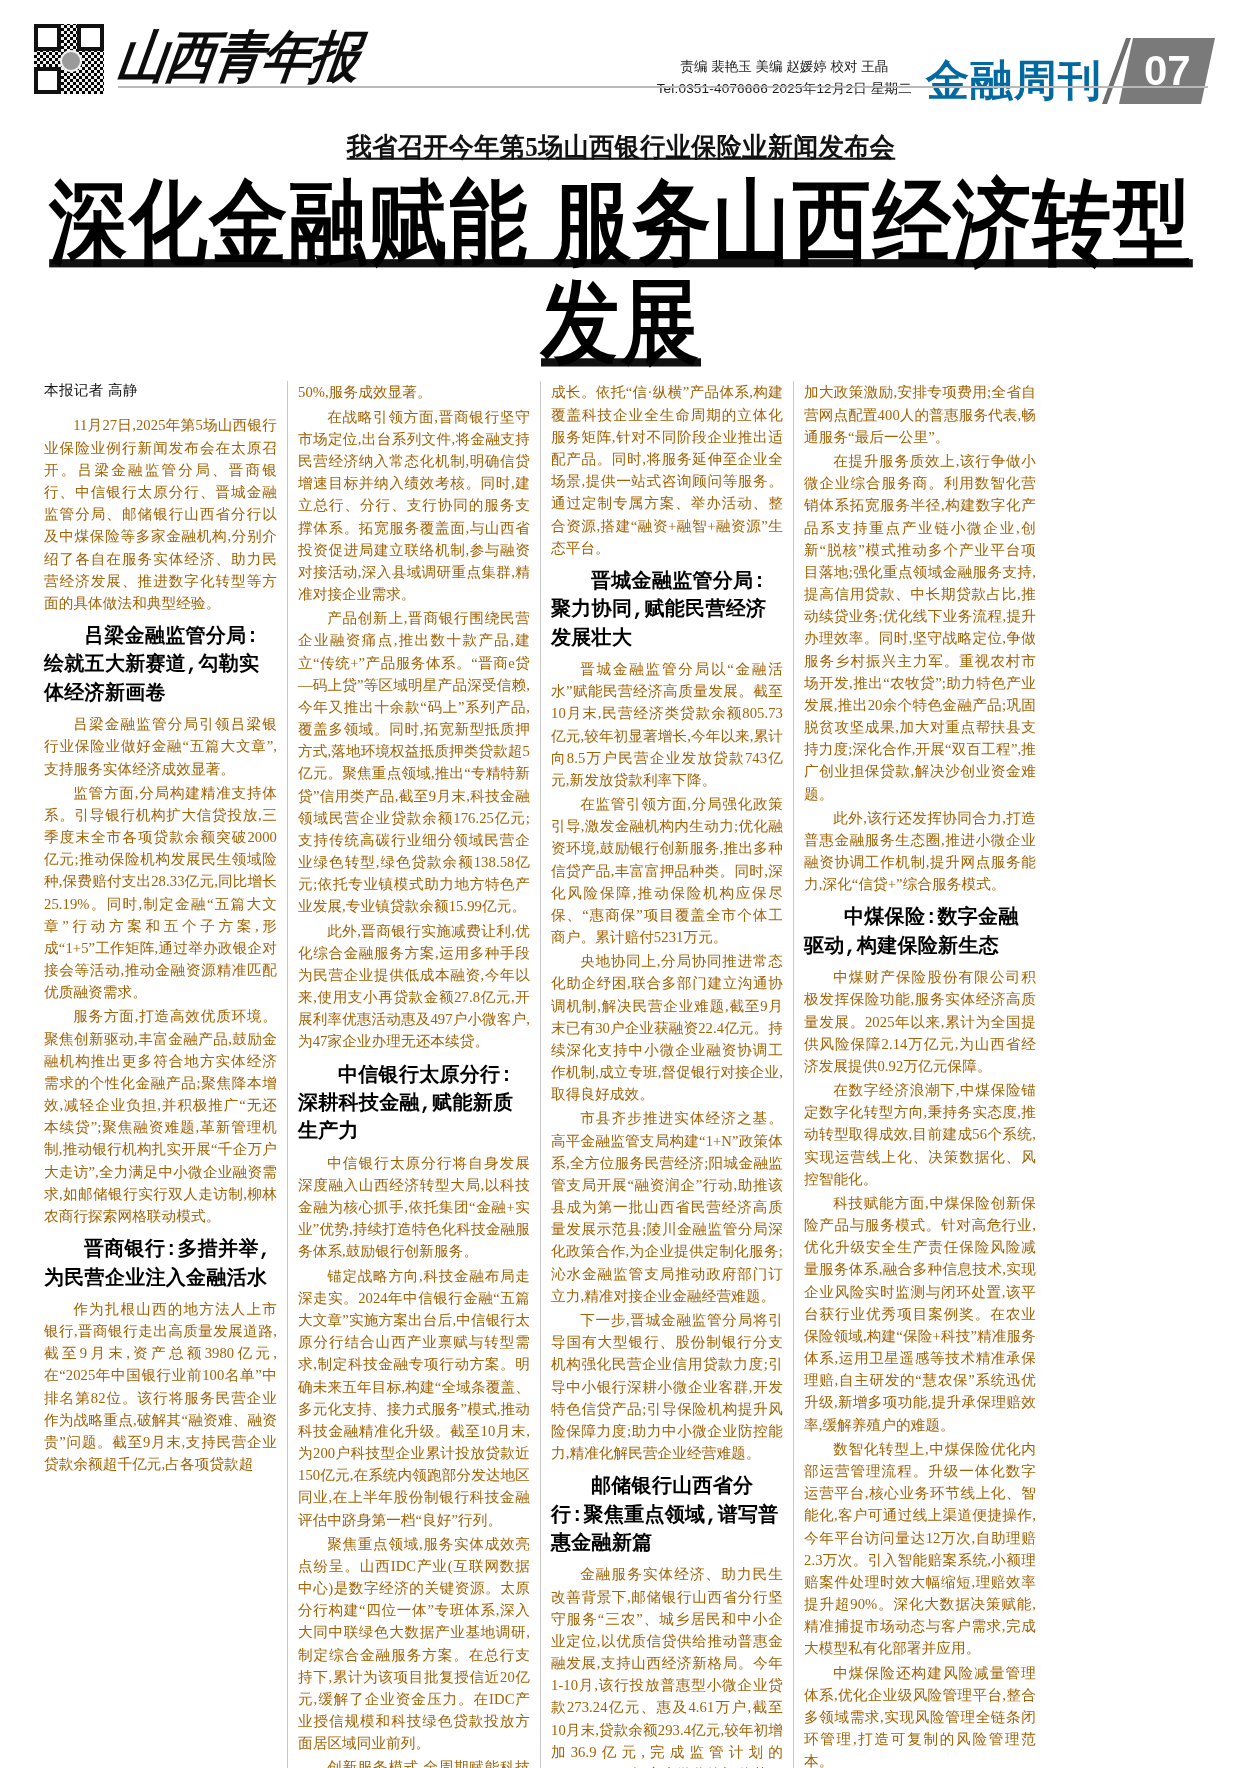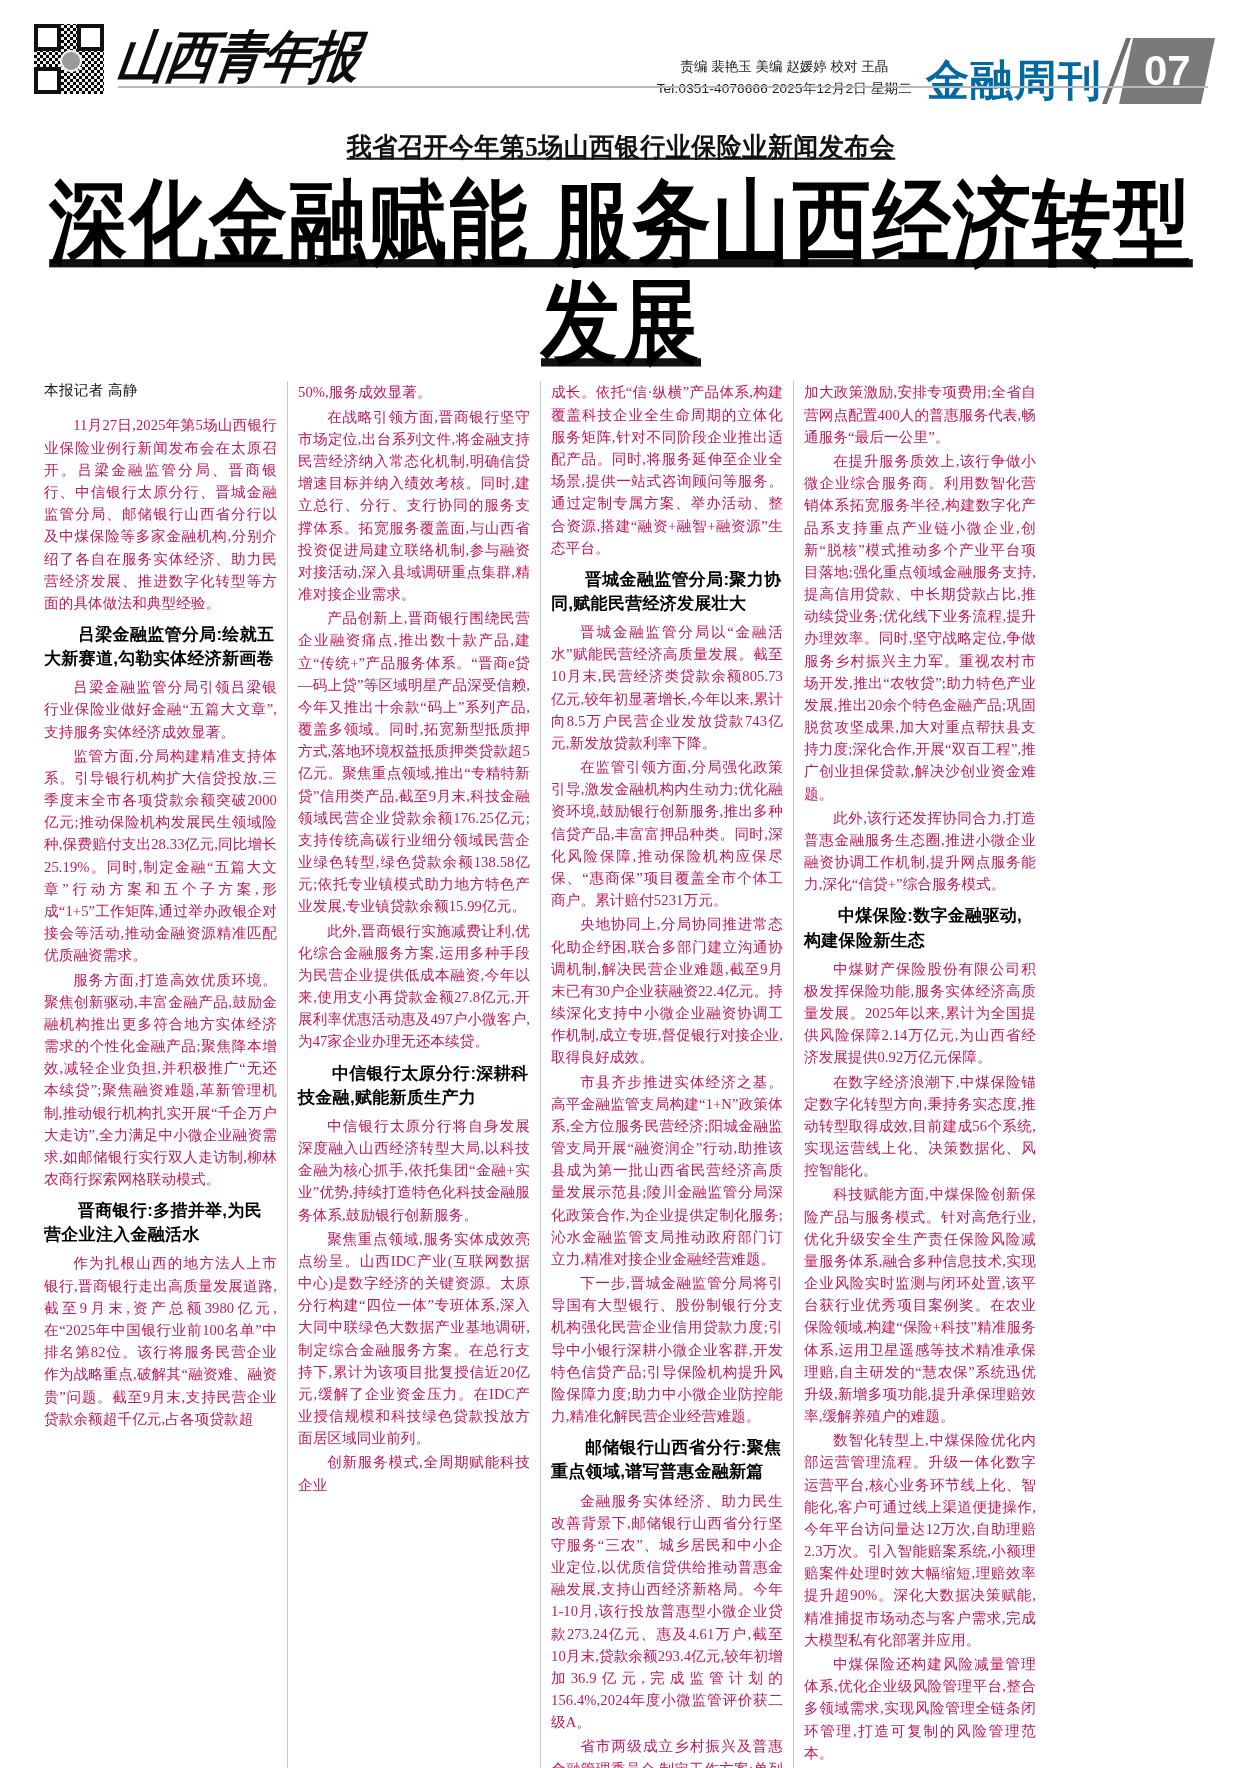--- a/index.html
+++ b/index.html
@@ -200,27 +200,27 @@
     letter-spacing: 0.4px;
   }
   p.para {
     font-family: "Liberation Serif", "DejaVu Serif", serif;
     font-size: 14.6px;
     line-height: 1.52;
     text-align: justify;
     text-justify: inter-character;
     margin: 0 0 2px 0;
     text-indent: 2em;
-    color: #be185d;
+    color: #a16207;
     letter-spacing: 0.1px;
   }
   p.para.noindent { text-indent: 0; }
   h3.subhead {
-    font-family: Liberation Sans, sans-serif;
-    font-size: 17px;
+    font-family: Liberation Mono, monospace;
+    font-size: 20px;
     font-weight: 700;
     line-height: 1.42;
     margin: 9px 0 5px 0;
     text-indent: 2em;
     color: #000;
     letter-spacing: 0.3px;
   }
 </style>
 </head>
 <body>
@@ -268,20 +268,21 @@
       <p class="para">作为扎根山西的地方法人上市银行,晋商银行走出高质量发展道路,截至9月末,资产总额3980亿元,在“2025年中国银行业前100名单”中排名第82位。该行将服务民营企业作为战略重点,破解其“融资难、融资贵”问题。截至9月末,支持民营企业贷款余额超千亿元,占各项贷款超</p>
     </div>
 
     <div class="col">
       <p class="para noindent">50%,服务成效显著。</p>
       <p class="para">在战略引领方面,晋商银行坚守市场定位,出台系列文件,将金融支持民营经济纳入常态化机制,明确信贷增速目标并纳入绩效考核。同时,建立总行、分行、支行协同的服务支撑体系。拓宽服务覆盖面,与山西省投资促进局建立联络机制,参与融资对接活动,深入县域调研重点集群,精准对接企业需求。</p>
       <p class="para">产品创新上,晋商银行围绕民营企业融资痛点,推出数十款产品,建立“传统+”产品服务体系。“晋商e贷—码上贷”等区域明星产品深受信赖,今年又推出十余款“码上”系列产品,覆盖多领域。同时,拓宽新型抵质押方式,落地环境权益抵质押类贷款超5亿元。聚焦重点领域,推出“专精特新贷”信用类产品,截至9月末,科技金融领域民营企业贷款余额176.25亿元;支持传统高碳行业细分领域民营企业绿色转型,绿色贷款余额138.58亿元;依托专业镇模式助力地方特色产业发展,专业镇贷款余额15.99亿元。</p>
       <p class="para">此外,晋商银行实施减费让利,优化综合金融服务方案,运用多种手段为民营企业提供低成本融资,今年以来,使用支小再贷款金额27.8亿元,开展利率优惠活动惠及497户小微客户,为47家企业办理无还本续贷。</p>
       <h3 class="subhead">中信银行太原分行:深耕科技金融,赋能新质生产力</h3>
       <p class="para">中信银行太原分行将自身发展深度融入山西经济转型大局,以科技金融为核心抓手,依托集团“金融+实业”优势,持续打造特色化科技金融服务体系,鼓励银行创新服务。</p>
+      <p class="para">锚定战略方向,科技金融布局走深走实。2024年中信银行金融“五篇大文章”实施方案出台后,中信银行太原分行结合山西产业禀赋与转型需求,制定科技金融专项行动方案。明确未来五年目标,构建“全域条覆盖、多元化支持、接力式服务”模式,推动科技金融精准化升级。截至10月末,为200户科技型企业累计投放贷款近150亿元,在系统内领跑部分发达地区同业,在上半年股份制银行科技金融评估中跻身第一档“良好”行列。</p>
       <p class="para">聚焦重点领域,服务实体成效亮点纷呈。山西IDC产业(互联网数据中心)是数字经济的关键资源。太原分行构建“四位一体”专班体系,深入大同中联绿色大数据产业基地调研,制定综合金融服务方案。在总行支持下,累计为该项目批复授信近20亿元,缓解了企业资金压力。在IDC产业授信规模和科技绿色贷款投放方面居区域同业前列。</p>
       <p class="para">创新服务模式,全周期赋能科技企业</p>
     </div>
 
     <div class="col">
       <p class="para noindent">成长。依托“信·纵横”产品体系,构建覆盖科技企业全生命周期的立体化服务矩阵,针对不同阶段企业推出适配产品。同时,将服务延伸至企业全场景,提供一站式咨询顾问等服务。通过定制专属方案、举办活动、整合资源,搭建“融资+融智+融资源”生态平台。</p>
       <h3 class="subhead">晋城金融监管分局:聚力协同,赋能民营经济发展壮大</h3>
       <p class="para">晋城金融监管分局以“金融活水”赋能民营经济高质量发展。截至10月末,民营经济类贷款余额805.73亿元,较年初显著增长,今年以来,累计向8.5万户民营企业发放贷款743亿元,新发放贷款利率下降。</p>
       <p class="para">在监管引领方面,分局强化政策引导,激发金融机构内生动力;优化融资环境,鼓励银行创新服务,推出多种信贷产品,丰富富押品种类。同时,深化风险保障,推动保险机构应保尽保、“惠商保”项目覆盖全市个体工商户。累计赔付5231万元。</p>
       <p class="para">央地协同上,分局协同推进常态化助企纾困,联合多部门建立沟通协调机制,解决民营企业难题,截至9月末已有30户企业获融资22.4亿元。持续深化支持中小微企业融资协调工作机制,成立专班,督促银行对接企业,取得良好成效。</p>

